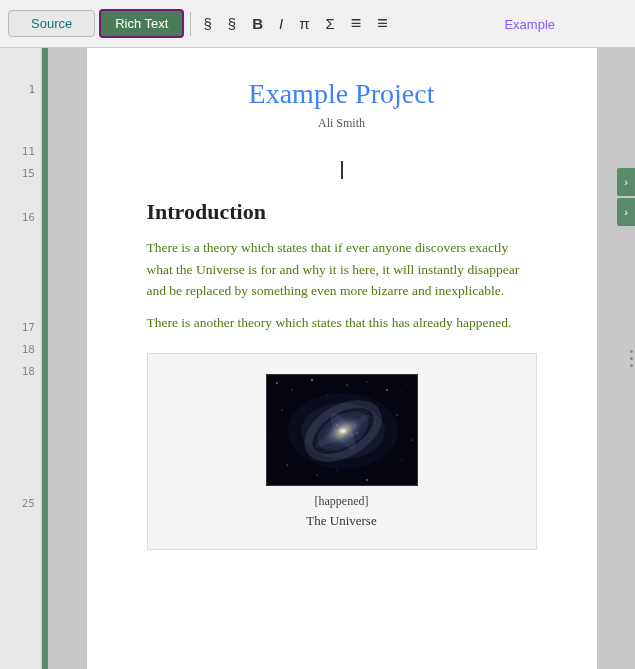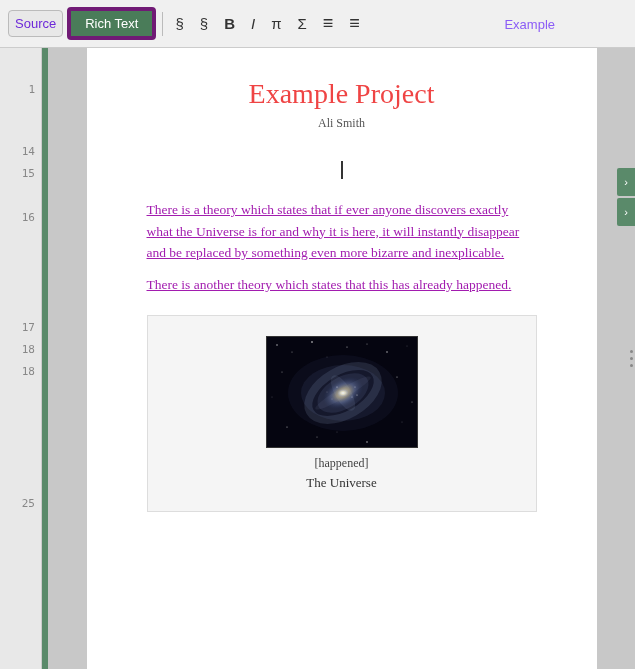--- a/index.html
+++ b/index.html
@@ -31,30 +31,30 @@
       transform: translateY(-50%);
       font-size: 13px;
       color: #8b5cf6;
       font-family: Arial, sans-serif;
     }
 
     .tab-source {
       background: #e8e8e8;
       border: 1px solid #bbb;
       border-radius: 4px;
-      padding: 5px 6px;
+      padding: 5px 22px;
       font-size: 13px;
       font-family: Arial, sans-serif;
       cursor: pointer;
-      color: #6d28d9;
+      color: #0f766e;
     }
 
     .tab-richtext {
       background: #4a7c59;
-      border: 4px solid #701a75;
+      border: 2px solid #701a75;
       border-radius: 4px;
       padding: 5px 14px;
       font-size: 13px;
       font-family: Arial, sans-serif;
       cursor: pointer;
       color: white;
       font-weight: 500;
     }
 
     .toolbar-sep {
@@ -130,21 +130,21 @@
       width: 510px;
       min-height: 100%;
       padding: 20px 60px 40px 60px;
       position: relative;
       margin: 0 auto;
     }
 
     .doc-title {
       text-align: center;
       font-size: 28px;
-      color: #ef4444;
+      color: #3b82f6;
       font-weight: normal;
       margin-bottom: 6px;
       margin-top: 10px;
       font-family: Georgia, serif;
     }
 
     .doc-author {
       text-align: center;
       font-size: 12px;
       color: #555;
@@ -174,25 +174,24 @@
     .section-heading {
       font-size: 22px;
       font-weight: bold;
       color: #222;
       margin-bottom: 12px;
       font-family: Georgia, serif;
     }
 
     .body-text {
       font-size: 13.5px;
-      color: #a21caf;
+      color: #4d7c0f;
       line-height: 1.6;
       margin-bottom: 10px;
       font-family: Georgia, serif;
-      text-decoration: underline;
     }
 
     
     .image-container {
       margin-top: 20px;
       background: #f5f5f5;
       border: 1px solid #ddd;
       padding: 20px;
       display: flex;
       flex-direction: column;
@@ -285,21 +284,21 @@
   <button class="toolbar-btn" style="font-size:18px;">≡</button>
   <button class="toolbar-btn" style="font-size:18px;">≡</button>
 </div>
 
 <div class="main-area">
 
   <div class="line-numbers">
     <div class="line-num" style="height:30px;"></div>
     <div class="line-num" style="height:22px;">1</div>
     <div class="line-num" style="height:40px;"></div>
-    <div class="line-num" style="height:22px;">14</div>
+    <div class="line-num" style="height:22px;">11</div>
     <div class="line-num" style="height:22px;">15</div>
     <div class="line-num" style="height:22px;"></div>
     <div class="line-num" style="height:22px;">16</div>
     <div class="line-num" style="height:22px;"></div>
     <div class="line-num" style="height:22px;"></div>
     <div class="line-num" style="height:22px;"></div>
     <div class="line-num" style="height:22px;"></div>
     <div class="line-num" style="height:22px;">17</div>
     <div class="line-num" style="height:22px;">18</div>
     <div class="line-num" style="height:22px;">18</div>
@@ -315,20 +314,21 @@
 
   <div class="doc-area">
     <div class="page">
       <h1 class="doc-title">Example Project</h1>
       <div class="doc-author">Ali Smith</div>
 
       <div class="cursor-line">
         <span class="text-cursor"></span>
       </div>
 
+      <h2 class="section-heading">Introduction</h2>
 
       <p class="body-text">There is a theory which states that if ever anyone discovers exactly what the Universe is for and why it is here, it will instantly disappear and be replaced by something even more bizarre and inexplicable.</p>
       <p class="body-text">There is another theory which states that this has already happened.</p>
 
       <div class="image-container">
         <div class="galaxy-image">
           
           <svg width="152" height="112" viewBox="0 0 152 112" xmlns="http://www.w3.org/2000/svg">
             <rect width="152" height="112" fill="#050510"></rect>
 

